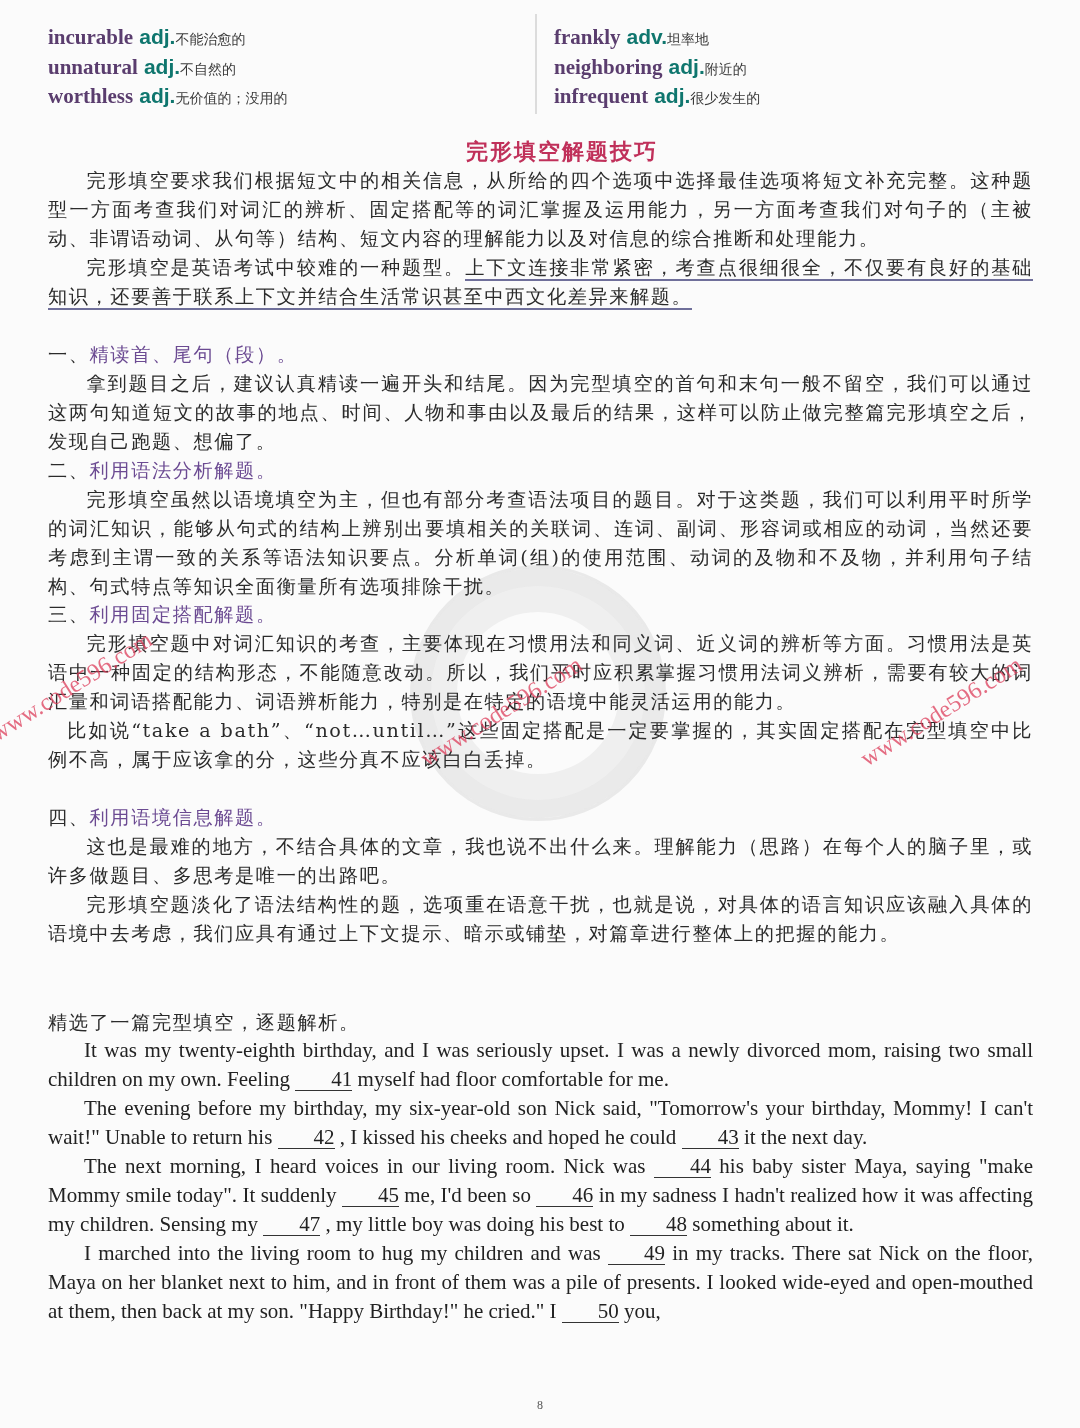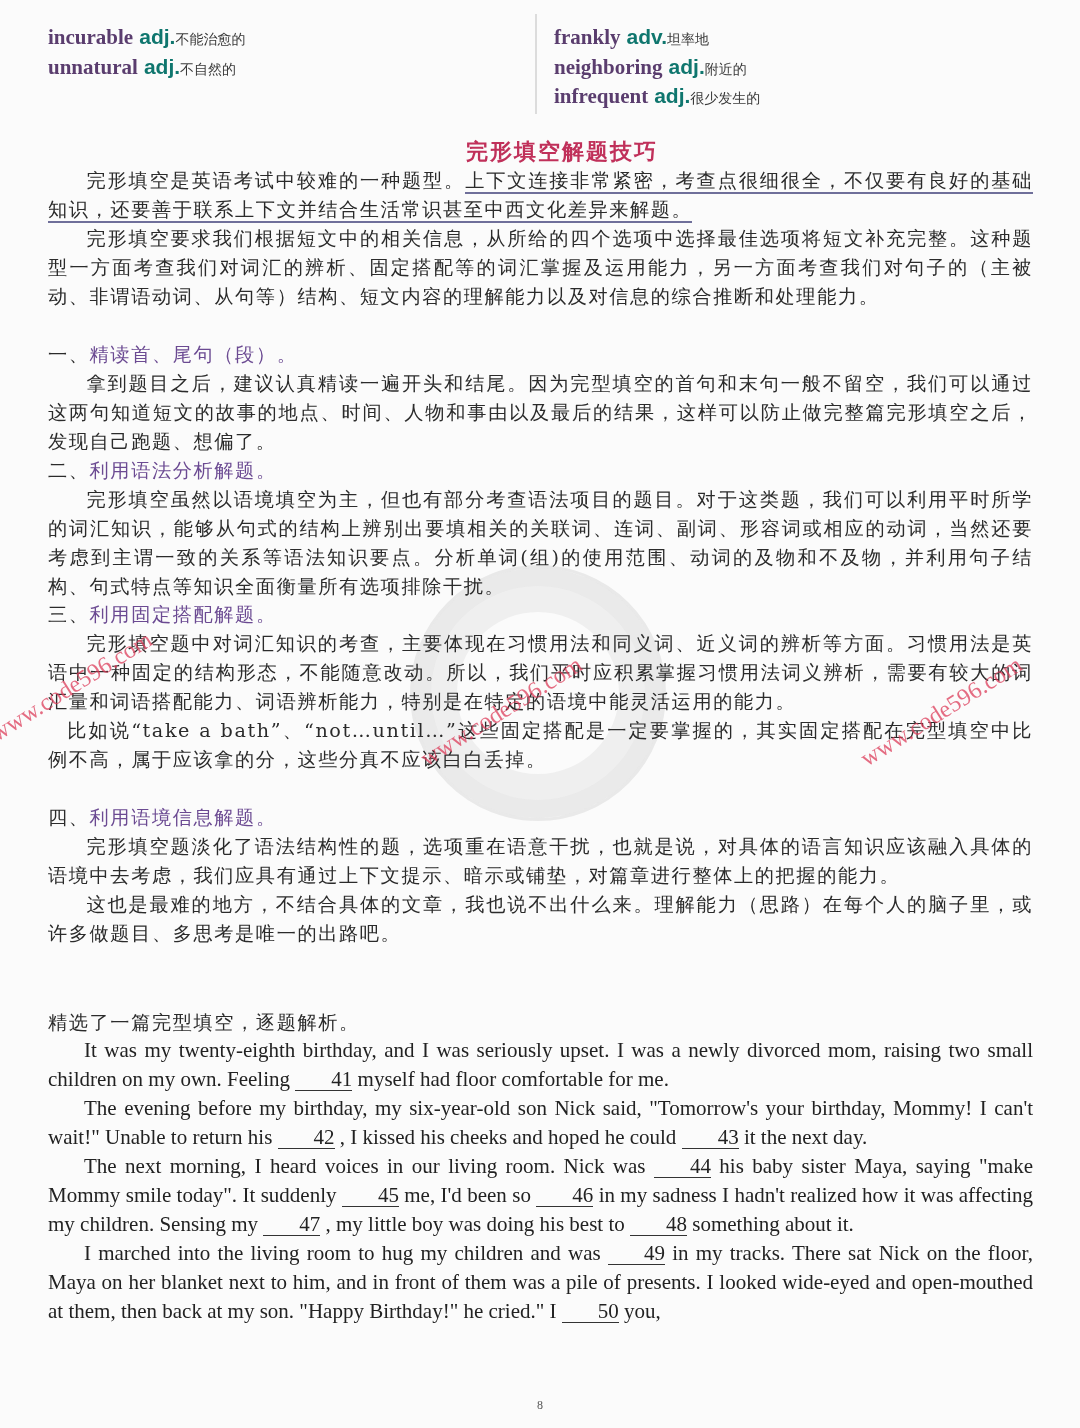--- a/index.html
+++ b/index.html
@@ -59,56 +59,57 @@
 <body>
 
 <div class="page">
 
   <div class="seal"></div>
 
   <div class="vocab">
     <div class="vocab-col left">
       <div class="vocab-row"><span class="word">incurable</span> <span class="pos">adj.</span><span class="meaning">不能治愈的</span></div>
       <div class="vocab-row"><span class="word">unnatural</span> <span class="pos">adj.</span><span class="meaning">不自然的</span></div>
+      <div class="vocab-row"><span class="word">worthless</span> <span class="pos">adj.</span><span class="meaning">无价值的；没用的</span></div>
     </div>
     <div class="vocab-divider"></div>
     <div class="vocab-col right">
       <div class="vocab-row"><span class="word">frankly</span> <span class="pos">adv.</span><span class="meaning">坦率地</span></div>
       <div class="vocab-row"><span class="word">neighboring</span> <span class="pos">adj.</span><span class="meaning">附近的</span></div>
       <div class="vocab-row"><span class="word">infrequent</span> <span class="pos">adj.</span><span class="meaning">很少发生的</span></div>
     </div>
   </div>
 
   <div class="title">完形填空解题技巧</div>
 
   <div class="cn-block" style="top:166px;">
+    <p class="indent">完形填空要求我们根据短文中的相关信息，从所给的四个选项中选择最佳选项将短文补充完整。这种题型一方面考查我们对词汇的辨析、固定搭配等的词汇掌握及运用能力，另一方面考查我们对句子的（主被动、非谓语动词、从句等）结构、短文内容的理解能力以及对信息的综合推断和处理能力。</p>
     <p class="indent"><span>完形填空是英语考试中较难的一种题型。</span><span class="hl">上下文连接非常紧密，考查点很细很全，不仅要有良好的基础知识，还要善于联系上下文并结合生活常识甚至中西文化差异来解题。</span></p>
-    <p class="indent">完形填空要求我们根据短文中的相关信息，从所给的四个选项中选择最佳选项将短文补充完整。这种题型一方面考查我们对词汇的辨析、固定搭配等的词汇掌握及运用能力，另一方面考查我们对句子的（主被动、非谓语动词、从句等）结构、短文内容的理解能力以及对信息的综合推断和处理能力。</p>
   </div>
 
   <div class="cn-block" style="top:340px;">
     <p class="section-head"><span class="num">一、</span><span>精读首、尾句（段）。</span></p>
     <p class="indent">拿到题目之后，建议认真精读一遍开头和结尾。因为完型填空的首句和末句一般不留空，我们可以通过这两句知道短文的故事的地点、时间、人物和事由以及最后的结果，这样可以防止做完整篇完形填空之后，发现自己跑题、想偏了。</p>
   </div>
 
   <div class="cn-block" style="top:456px;">
     <p class="section-head"><span class="num">二、</span><span>利用语法分析解题。</span></p>
     <p class="indent">完形填空虽然以语境填空为主，但也有部分考查语法项目的题目。对于这类题，我们可以利用平时所学的词汇知识，能够从句式的结构上辨别出要填相关的关联词、连词、副词、形容词或相应的动词，当然还要考虑到主谓一致的关系等语法知识要点。分析单词(组)的使用范围、动词的及物和不及物，并利用句子结构、句式特点等知识全面衡量所有选项排除干扰。</p>
   </div>
 
   <div class="cn-block" style="top:600px;">
     <p class="section-head"><span class="num">三、</span><span>利用固定搭配解题。</span></p>
     <p class="indent">完形填空题中对词汇知识的考查，主要体现在习惯用法和同义词、近义词的辨析等方面。习惯用法是英语中一种固定的结构形态，不能随意改动。所以，我们平时应积累掌握习惯用法词义辨析，需要有较大的词汇量和词语搭配能力、词语辨析能力，特别是在特定的语境中能灵活运用的能力。</p>
     <p style="text-indent:1em;">比如说“take a bath”、“not…until…”这些固定搭配是一定要掌握的，其实固定搭配在完型填空中比例不高，属于应该拿的分，这些分真不应该白白丢掉。</p>
   </div>
 
   <div class="cn-block" style="top:803px;">
     <p class="section-head"><span class="num">四、</span><span>利用语境信息解题。</span></p>
+    <p class="indent">这也是最难的地方，不结合具体的文章，我也说不出什么来。理解能力（思路）在每个人的脑子里，或许多做题目、多思考是唯一的出路吧。</p>
     <p class="indent">完形填空题淡化了语法结构性的题，选项重在语意干扰，也就是说，对具体的语言知识应该融入具体的语境中去考虑，我们应具有通过上下文提示、暗示或铺垫，对篇章进行整体上的把握的能力。</p>
-    <p class="indent">这也是最难的地方，不结合具体的文章，我也说不出什么来。理解能力（思路）在每个人的脑子里，或许多做题目、多思考是唯一的出路吧。</p>
   </div>
 
   <div class="cn-block" style="top:1008px;">精选了一篇完型填空，逐题解析。</div>
 
   <div class="en-block" style="top:1036px;">
     <p class="indent"><span>It was my twenty-eighth birthday, and I was seriously upset. I was a newly divorced mom, raising two small children on my own. Feeling </span><span class="blank">41</span><span> myself had floor comfortable for me.</span></p>
     <p class="indent"><span>The evening before my birthday, my six-year-old son Nick said, "Tomorrow's your birthday, Mommy! I can't wait!" Unable to return his </span><span class="blank">42</span><span> , I kissed his cheeks and hoped he could </span><span class="blank">43</span><span> it the next day.</span></p>
     <p class="indent"><span>The next morning, I heard voices in our living room. Nick was </span><span class="blank">44</span><span> his baby sister Maya, saying "make Mommy smile today". It suddenly </span><span class="blank">45</span><span> me, I'd been so </span><span class="blank">46</span><span> in my sadness I hadn't realized how it was affecting my children. Sensing my </span><span class="blank">47</span><span> , my little boy was doing his best to </span><span class="blank">48</span><span> something about it.</span></p>
     <p class="indent"><span>I marched into the living room to hug my children and was </span><span class="blank">49</span><span> in my tracks. There sat Nick on the floor, Maya on her blanket next to him, and in front of them was a pile of presents. I looked wide-eyed and open-mouthed at them, then back at my son. "Happy Birthday!" he cried." I </span><span class="blank">50</span><span> you,</span></p>
   </div>

